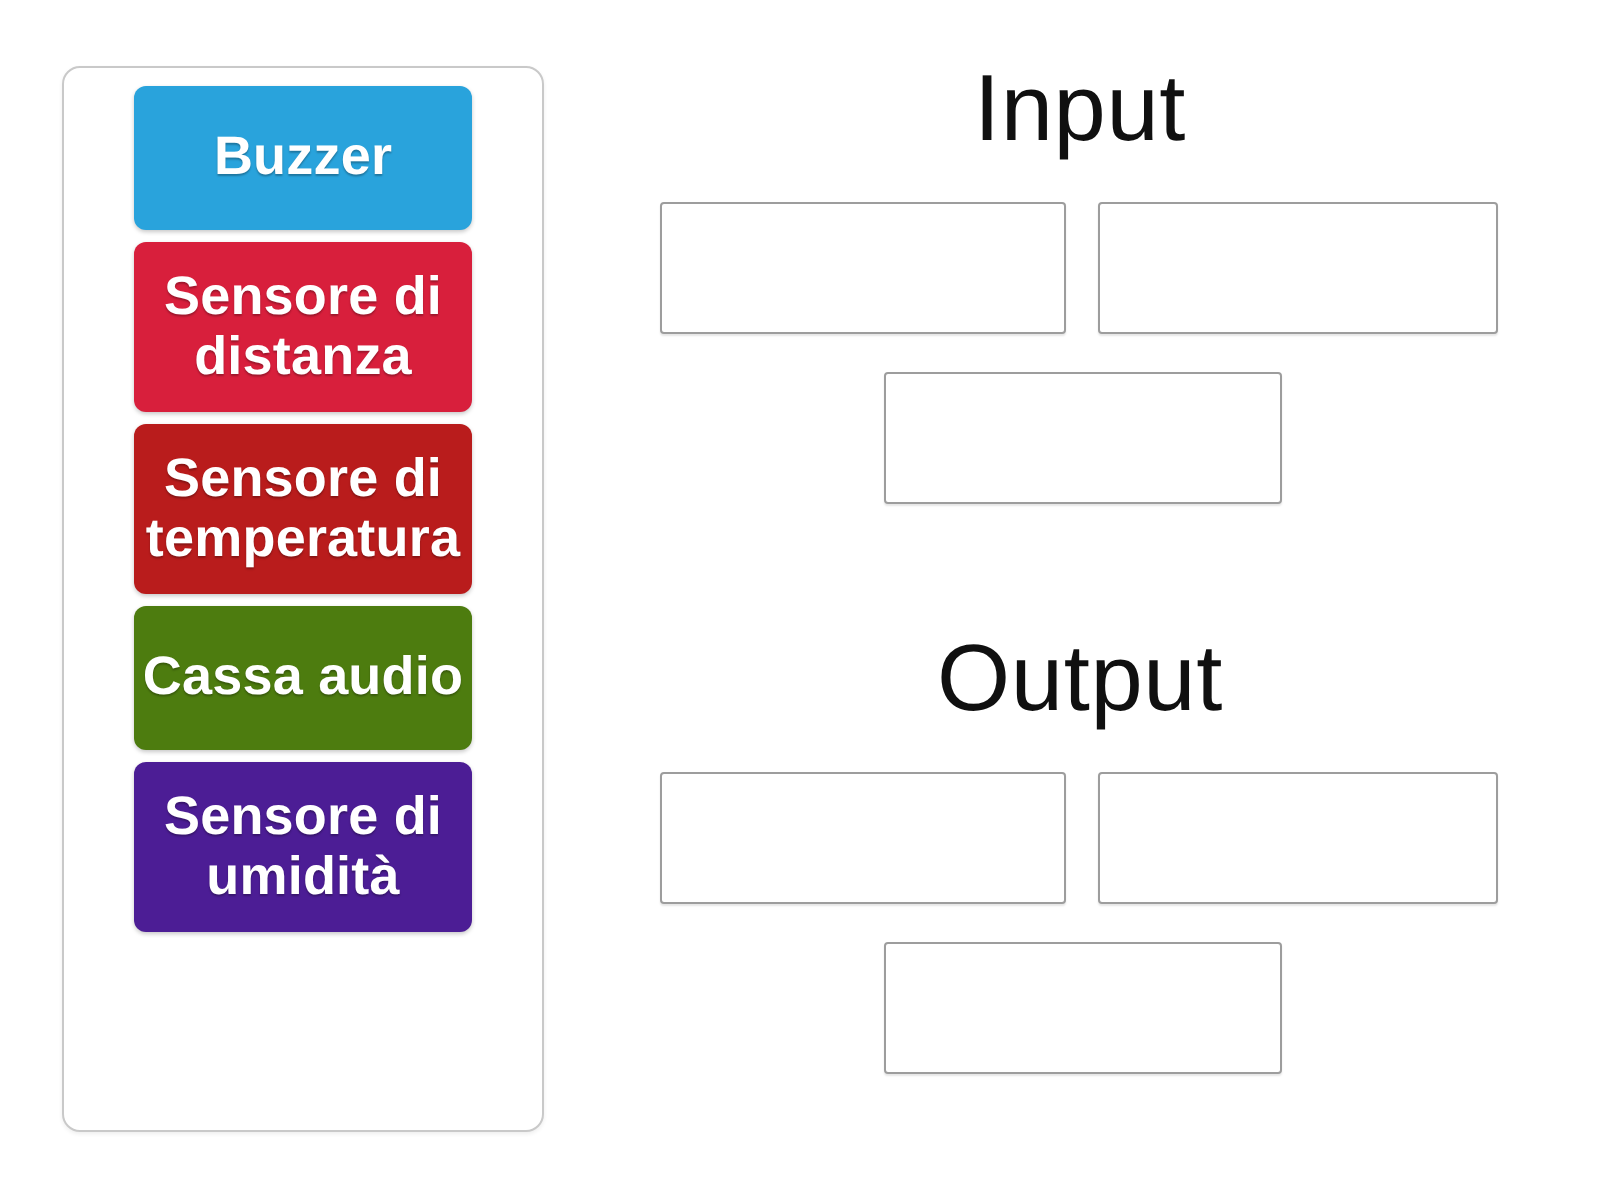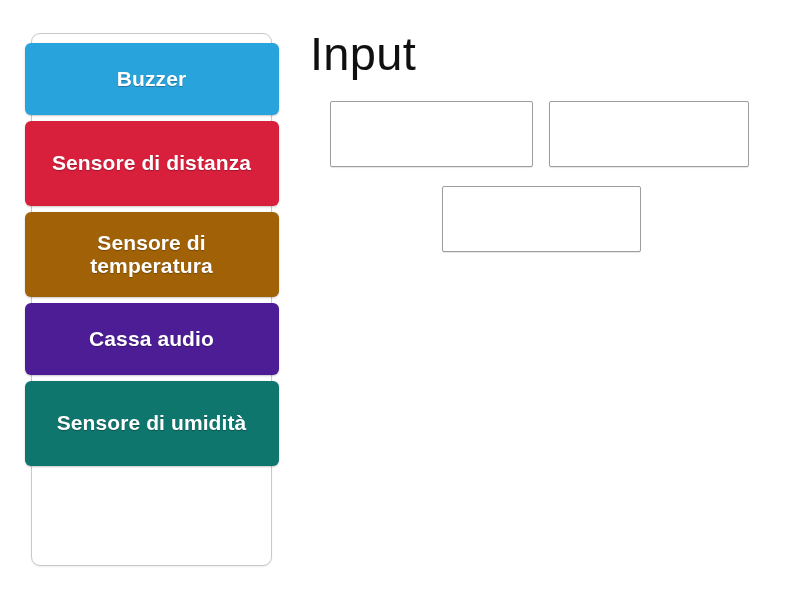--- a/index.html
+++ b/index.html
@@ -34,32 +34,32 @@
     border-radius: 9px;
     box-shadow: 0 1px 2px rgba(0,0,0,0.07);
     padding: 9px 8px;
     display: flex;
     flex-direction: column;
     gap: 6px;
     align-items: center;
   }
 
   .tile {
-    width: 254px;
+    width: 169px;
     box-sizing: border-box;
     border-radius: 6px;
     color: #ffffff;
     font-weight: bold;
-    font-size: 21px;
+    font-size: 27px;
     line-height: 1.08;
     text-align: center;
     display: flex;
     align-items: center;
     justify-content: center;
-    padding: 4px 16px;
+    padding: 4px 2px;
     text-shadow: 0 1px 1px rgba(0,0,0,0.28);
     box-shadow: 0 1px 2px rgba(0,0,0,0.22);
     cursor: grab;
     user-select: none;
     letter-spacing: 0.1px;
   }
   .tile.h1 { height: 72px; }
   .tile.h2 { height: 85px; justify-content: center; }
 
   
@@ -68,21 +68,21 @@
     left: 310px;
     width: 460px;
   }
   .category.input-cat  { top: 30px; }
   .category.output-cat { top: 315px; }
 
   .category-title {
     font-size: 47px;
     font-weight: 400;
     color: #101010;
-    text-align: left;
+    text-align: center;
     line-height: 1;
     margin: 0 0 24px 0;
     letter-spacing: 0.3px;
   }
 
   .slot-grid {
     position: relative;
     width: 460px;
     height: 155px;
   }
@@ -108,37 +108,45 @@
 
     <div class="tile h1" style="background:#29a3dc">
       <span>Buzzer</span>
     </div>
 
     <div class="tile h2" style="background:#d81f3c">
       <span>Sensore di distanza</span>
     </div>
 
 
-    <div class="tile h2" style="background:#a16207">
+    <div class="tile h2" style="background:#b91c1c">
       <span>Sensore di temperatura</span>
     </div>
 
-    <div class="tile h1" style="background:#4c1d95">
+    <div class="tile h1" style="background:#4d7c0f">
       <span>Cassa audio</span>
     </div>
 
-    <div class="tile h2" style="background:#0f766e">
+    <div class="tile h2" style="background:#4c1d95">
       <span>Sensore di umidità</span>
     </div>
 
   </div>
 
   <div class="category input-cat">
     <div class="category-title">Input</div>
     <div class="slot-grid">
       <div class="slot s1"></div>
       <div class="slot s2"></div>
       <div class="slot s3"></div>
     </div>
   </div>
 
+  <div class="category output-cat">
+    <div class="category-title">Output</div>
+    <div class="slot-grid">
+      <div class="slot s1"></div>
+      <div class="slot s2"></div>
+      <div class="slot s3"></div>
+    </div>
+  </div>
 
 </div>
 
 </body></html>

